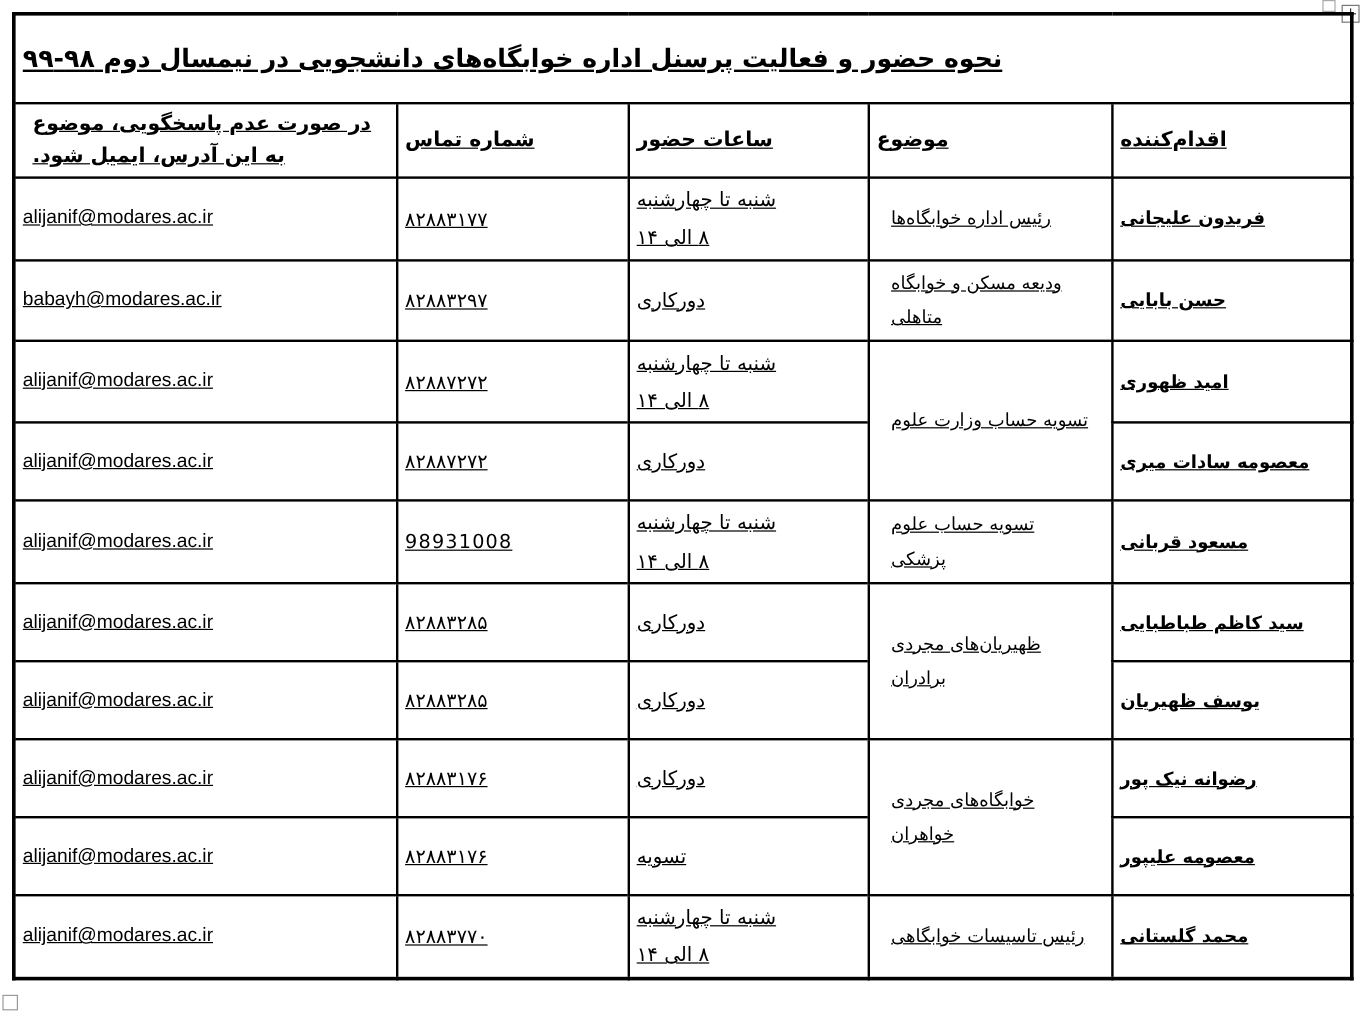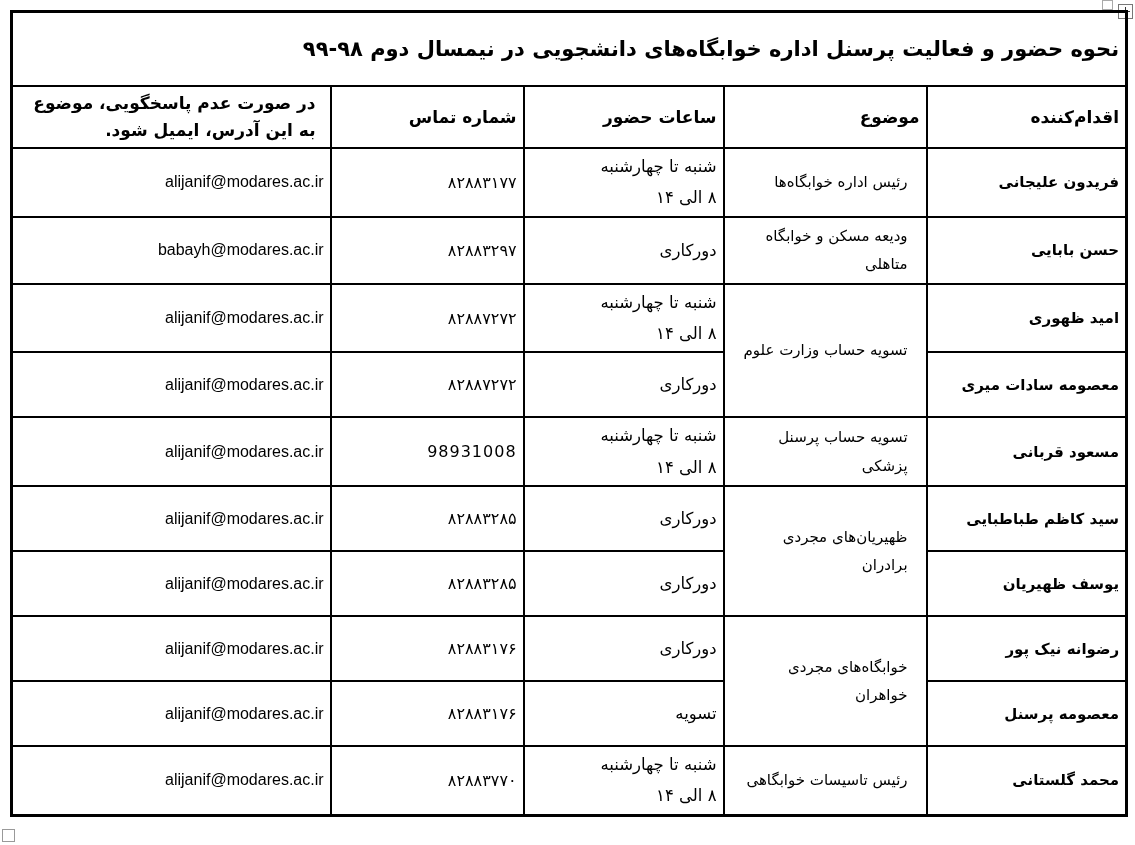--- a/index.html
+++ b/index.html
@@ -9,23 +9,24 @@
     overflow:hidden;
   }
   table.doc-table {
     position:absolute; left:10px; top:10px;
     border-collapse:collapse; table-layout:fixed;
     direction:rtl; border:3px solid #000;
     width:1115px;
   }
   td {
     border:2px solid #000;
-    text-align:right; vertical-align:middle;
+    text-align:left; vertical-align:middle;
     padding:2px 6px;
     overflow:hidden;
+    text-decoration:underline;
   }
   .title-cell  { height:68px; font-size:21px; font-weight:bold; letter-spacing:0.2px; }
   .header-row td { height:56px; font-weight:bold; font-size:17px; }
   .email-header  { font-size:16px; line-height:1.6; padding:0 14px; }
   tr.data-row    { height:65px; }
   tr.data-row-last { height:68px; }
   .name-cell    { font-weight:bold; font-size:15px; }
   .subject-cell { font-size:15px; line-height:1.9; padding:4px 18px; }
   .hours-cell   { font-size:16.5px; white-space:pre-line; line-height:1.9; }
   .phone-cell   { font-size:16px; letter-spacing:1px; }
@@ -110,21 +111,21 @@
 
   <tr class="data-row">
     <td class="name-cell">معصومه سادات میری</td>
     <td class="hours-cell">دورکاری</td>
     <td class="phone-cell">۸۲۸۸۷۲۷۲</td>
     <td class="email-cell">alijanif@modares.ac.ir</td>
   </tr>
 
   <tr class="data-row">
     <td class="name-cell">مسعود قربانی</td>
-    <td class="subject-cell">تسویه حساب پرسنل پزشکی</td>
+    <td class="subject-cell">تسویه حساب علوم پزشکی</td>
     <td class="hours-cell">شنبه تا چهارشنبه
 ۸ الی ۱۴</td>
     <td class="phone-cell">98931008</td>
     <td class="email-cell">alijanif@modares.ac.ir</td>
   </tr>
 
   <tr class="data-row">
     <td class="name-cell">سید کاظم طباطبایی</td>
     <td class="subject-cell" rowspan="2">ظهیریان‌های مجردی برادران</td>
     <td class="hours-cell">دورکاری</td>
@@ -141,21 +142,21 @@
 
   <tr class="data-row">
     <td class="name-cell">رضوانه  نیک پور</td>
     <td class="subject-cell" rowspan="2">خوابگاه‌های مجردی خواهران</td>
     <td class="hours-cell">دورکاری</td>
     <td class="phone-cell">۸۲۸۸۳۱۷۶</td>
     <td class="email-cell">alijanif@modares.ac.ir</td>
   </tr>
 
   <tr class="data-row">
-    <td class="name-cell">معصومه پرسنل</td>
+    <td class="name-cell">معصومه علیپور</td>
     <td class="hours-cell">تسویه</td>
     <td class="phone-cell">۸۲۸۸۳۱۷۶</td>
     <td class="email-cell">alijanif@modares.ac.ir</td>
   </tr>
 
   <tr class="data-row data-row-last">
     <td class="name-cell">محمد گلستانی</td>
     <td class="subject-cell">رئیس تاسیسات خوابگاهی</td>
     <td class="hours-cell">شنبه تا چهارشنبه
 ۸ الی ۱۴</td>

